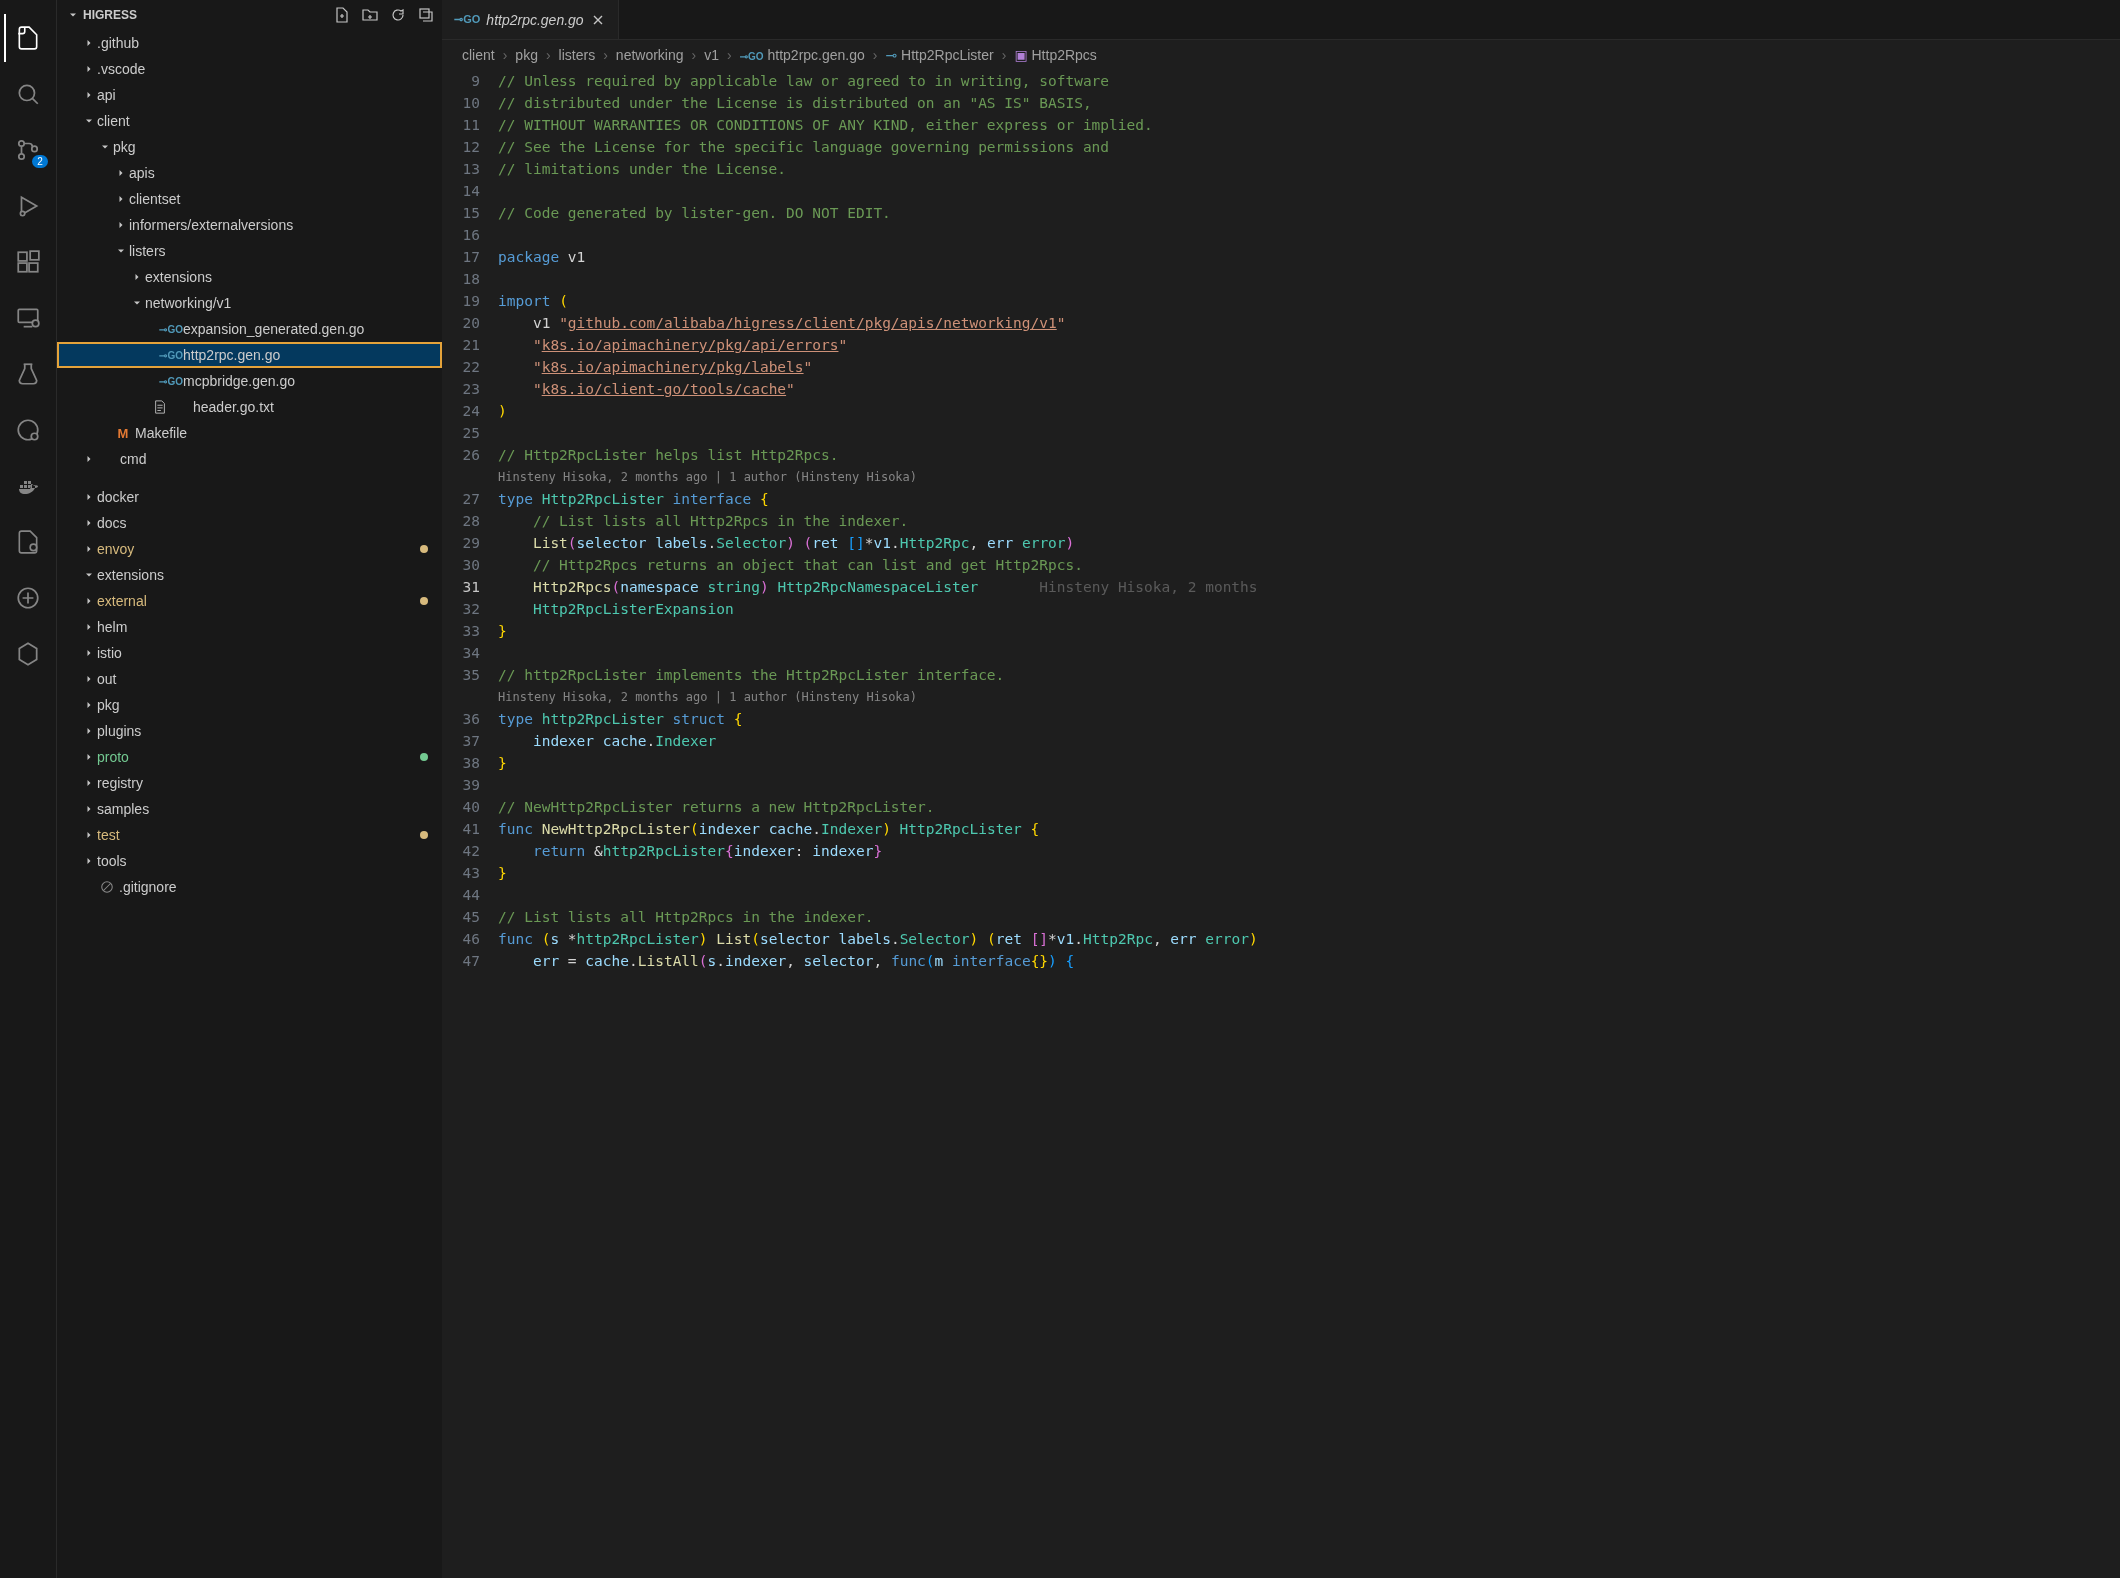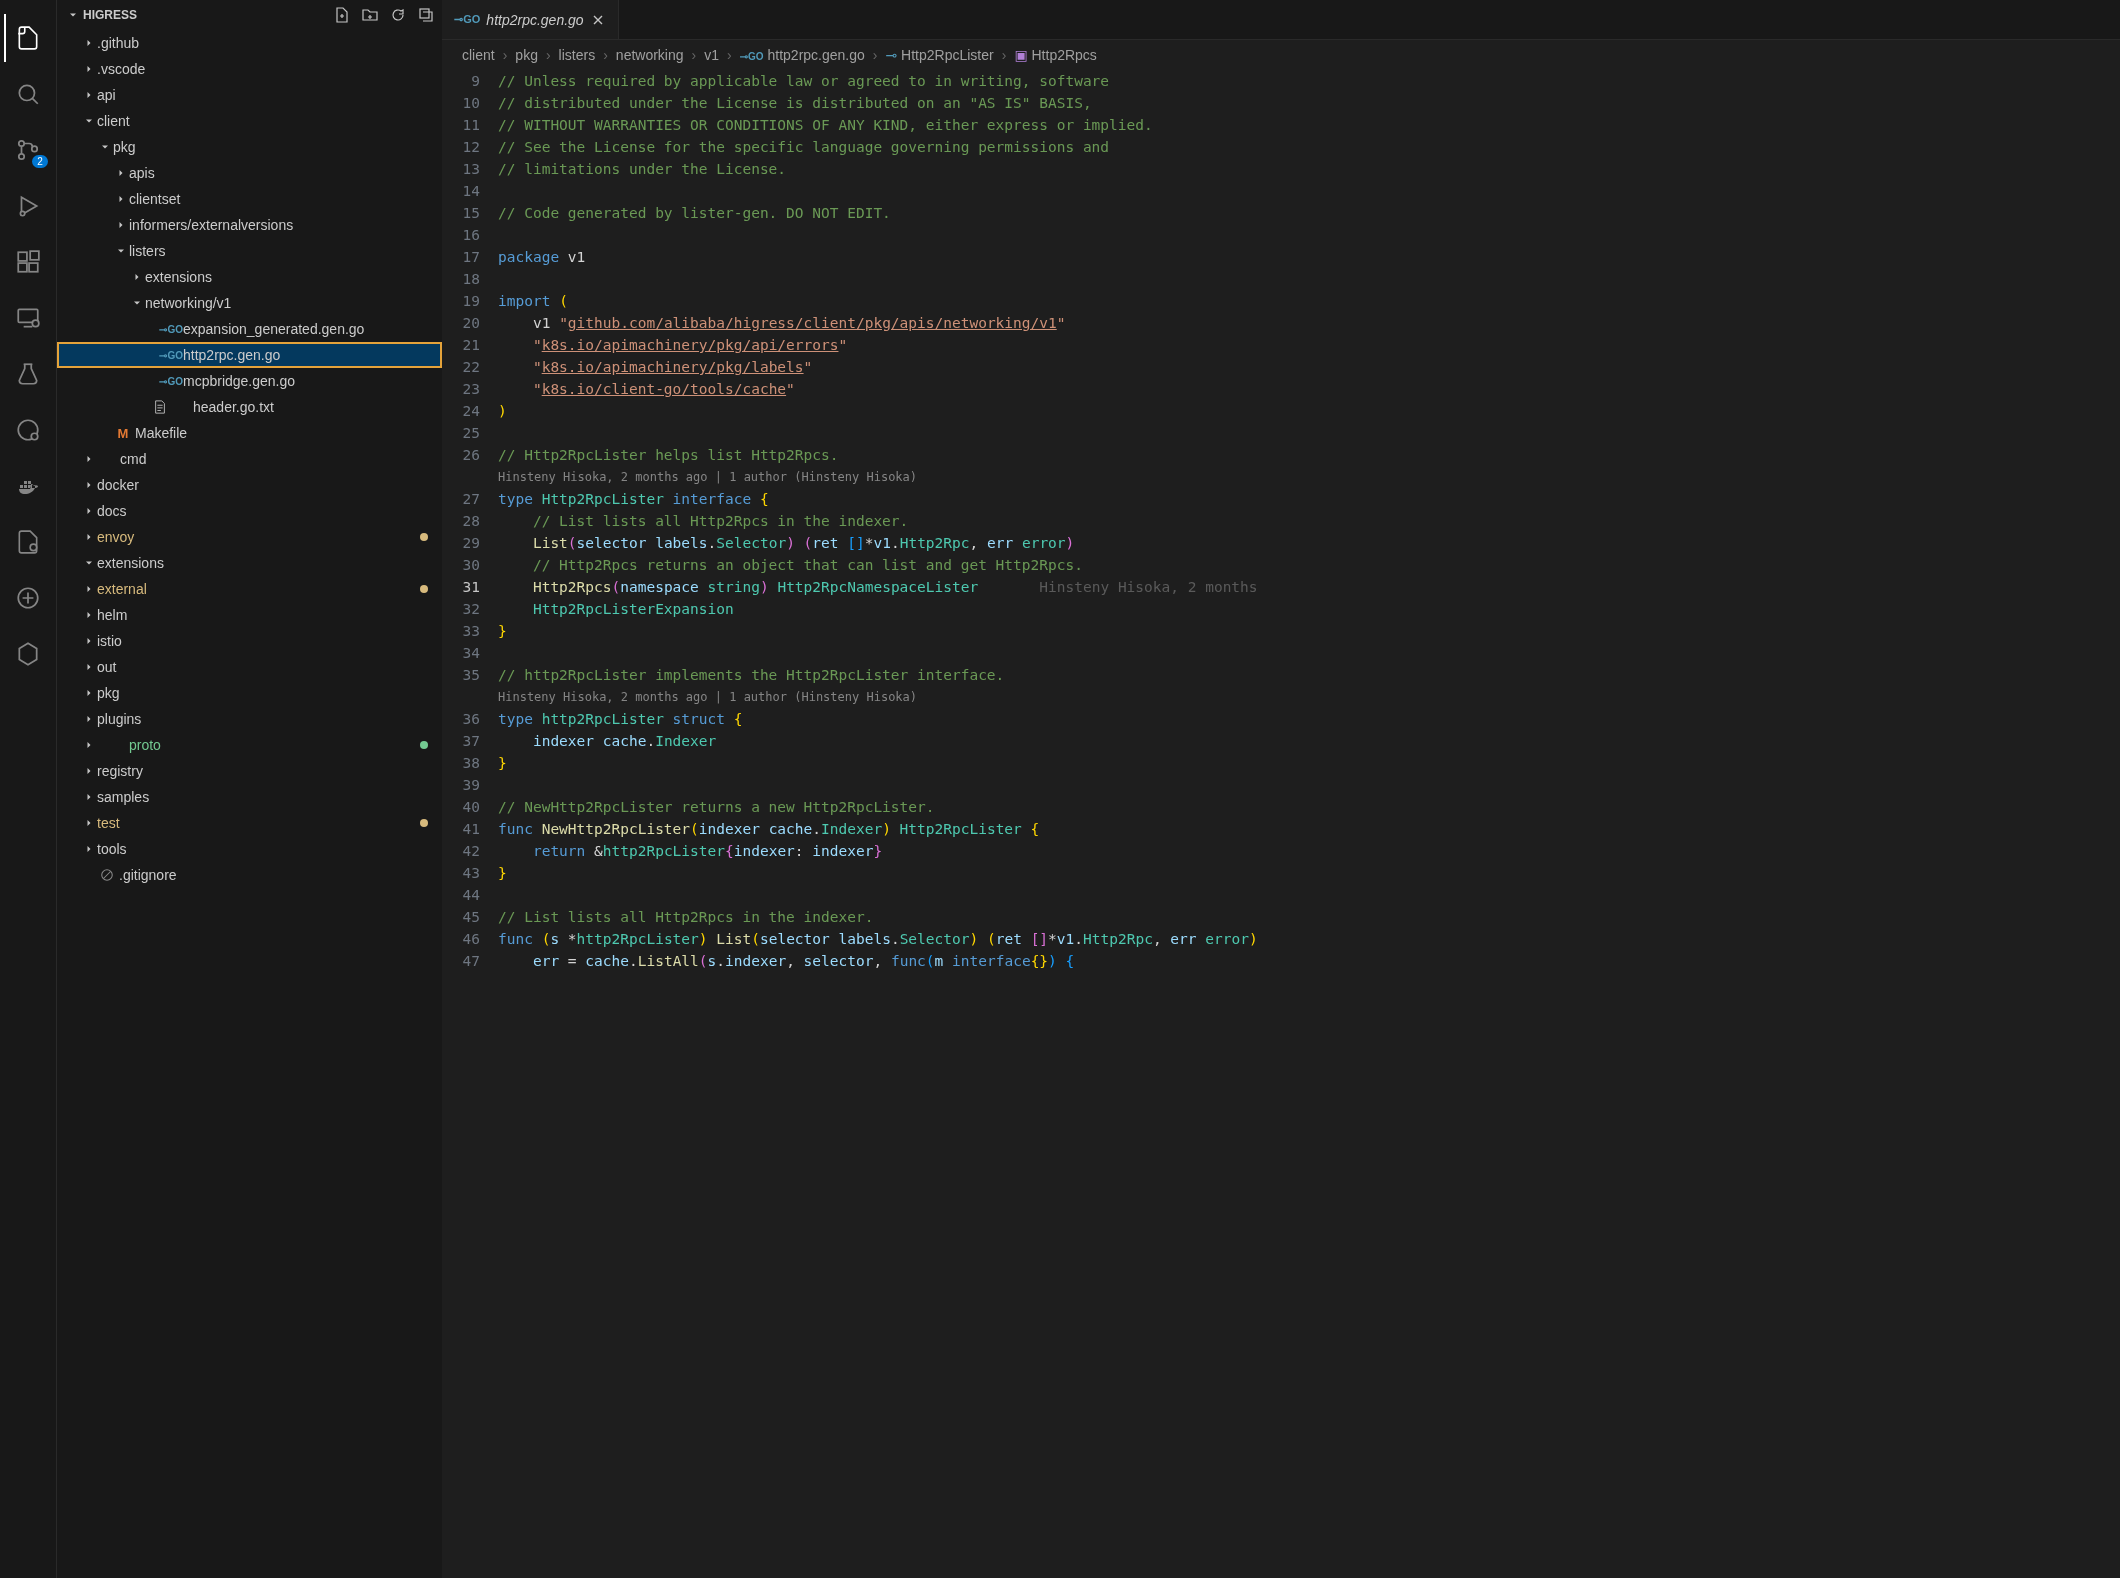--- a/index.html
+++ b/index.html
@@ -87,21 +87,21 @@
   cursor: pointer;
   white-space: nowrap;
   color: #cccccc;
 }
 .tree-item.selected {
   background: #04395e;
   outline: 2px solid #e5a33a;
   outline-offset: -2px;
 }
 .tree-item.modified { color: #d7ba7d; }
-.tree-item.untracked { color: #73c991; gap: 32px; }
+.tree-item.untracked { color: #73c991; }
 .chevron {
   width: 16px;
   height: 16px;
   display: inline-flex;
   align-items: center;
   justify-content: center;
   color: #c5c5c5;
   flex-shrink: 0;
 }
 .file-icon {
@@ -433,21 +433,21 @@
         <span>Makefile</span>
       </div>
       <div class="tree-item" style="padding-left: 24px; gap: 23px;">
         <span class="chevron">
           <svg width="12" height="12" viewBox="0 0 16 16">
             <path fill="currentColor" d="M6 4l4 4-4 4z"></path>
           </svg>
         </span>
         <span>cmd</span>
       </div>
-      <div class="tree-item" style="padding-left: 24px;">
+      <div class="tree-item" style="padding-left: 24px; margin-top: 12px;">
         <span class="chevron">
           <svg width="12" height="12" viewBox="0 0 16 16">
             <path fill="currentColor" d="M6 4l4 4-4 4z"></path>
           </svg>
         </span>
         <span>docker</span>
       </div>
       <div class="tree-item" style="padding-left: 24px;">
         <span class="chevron">
           <svg width="12" height="12" viewBox="0 0 16 16">

